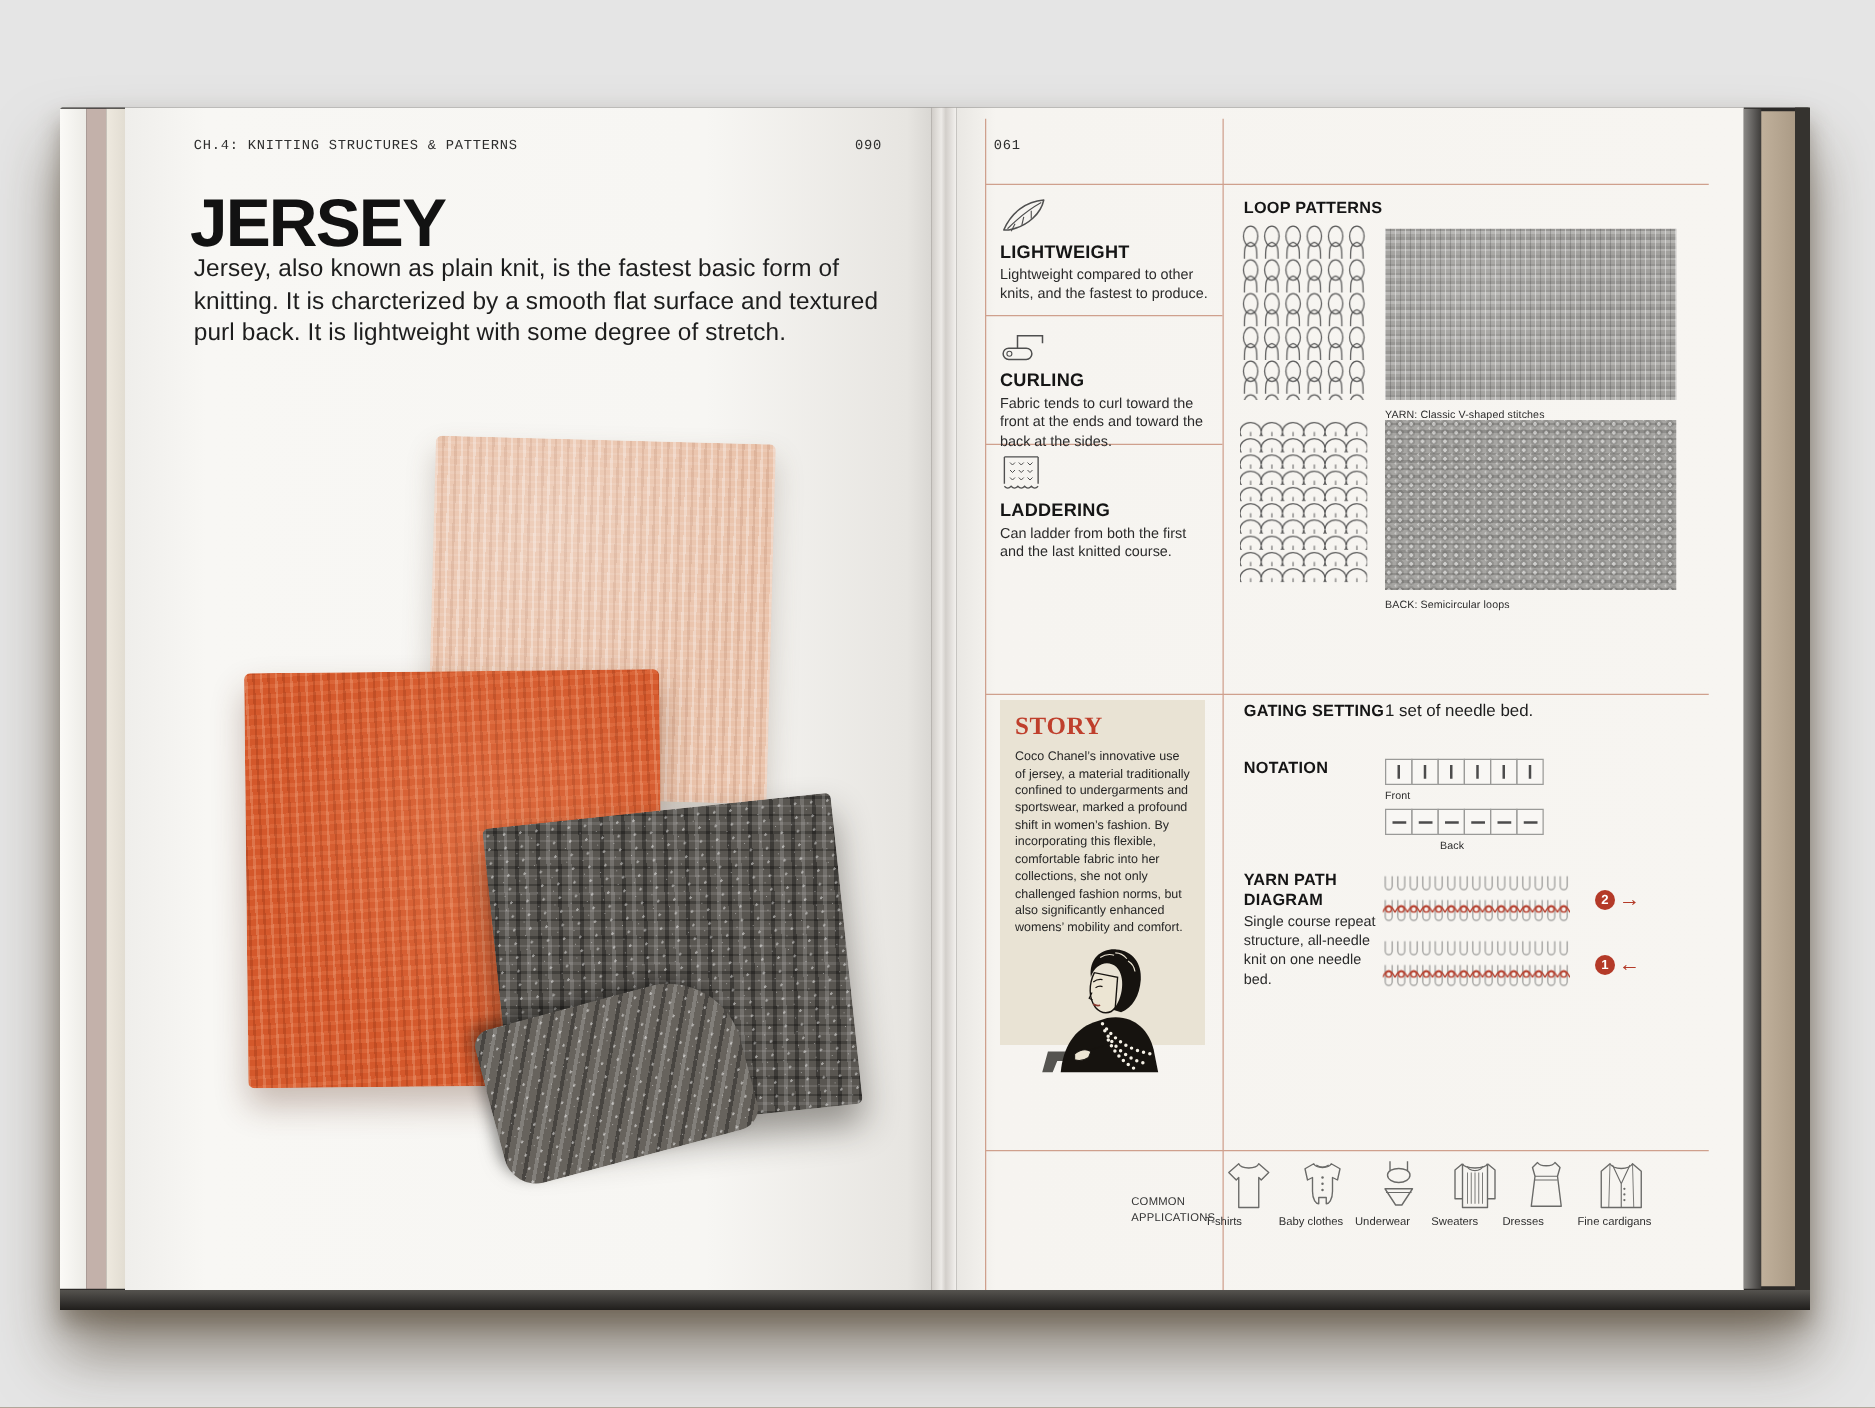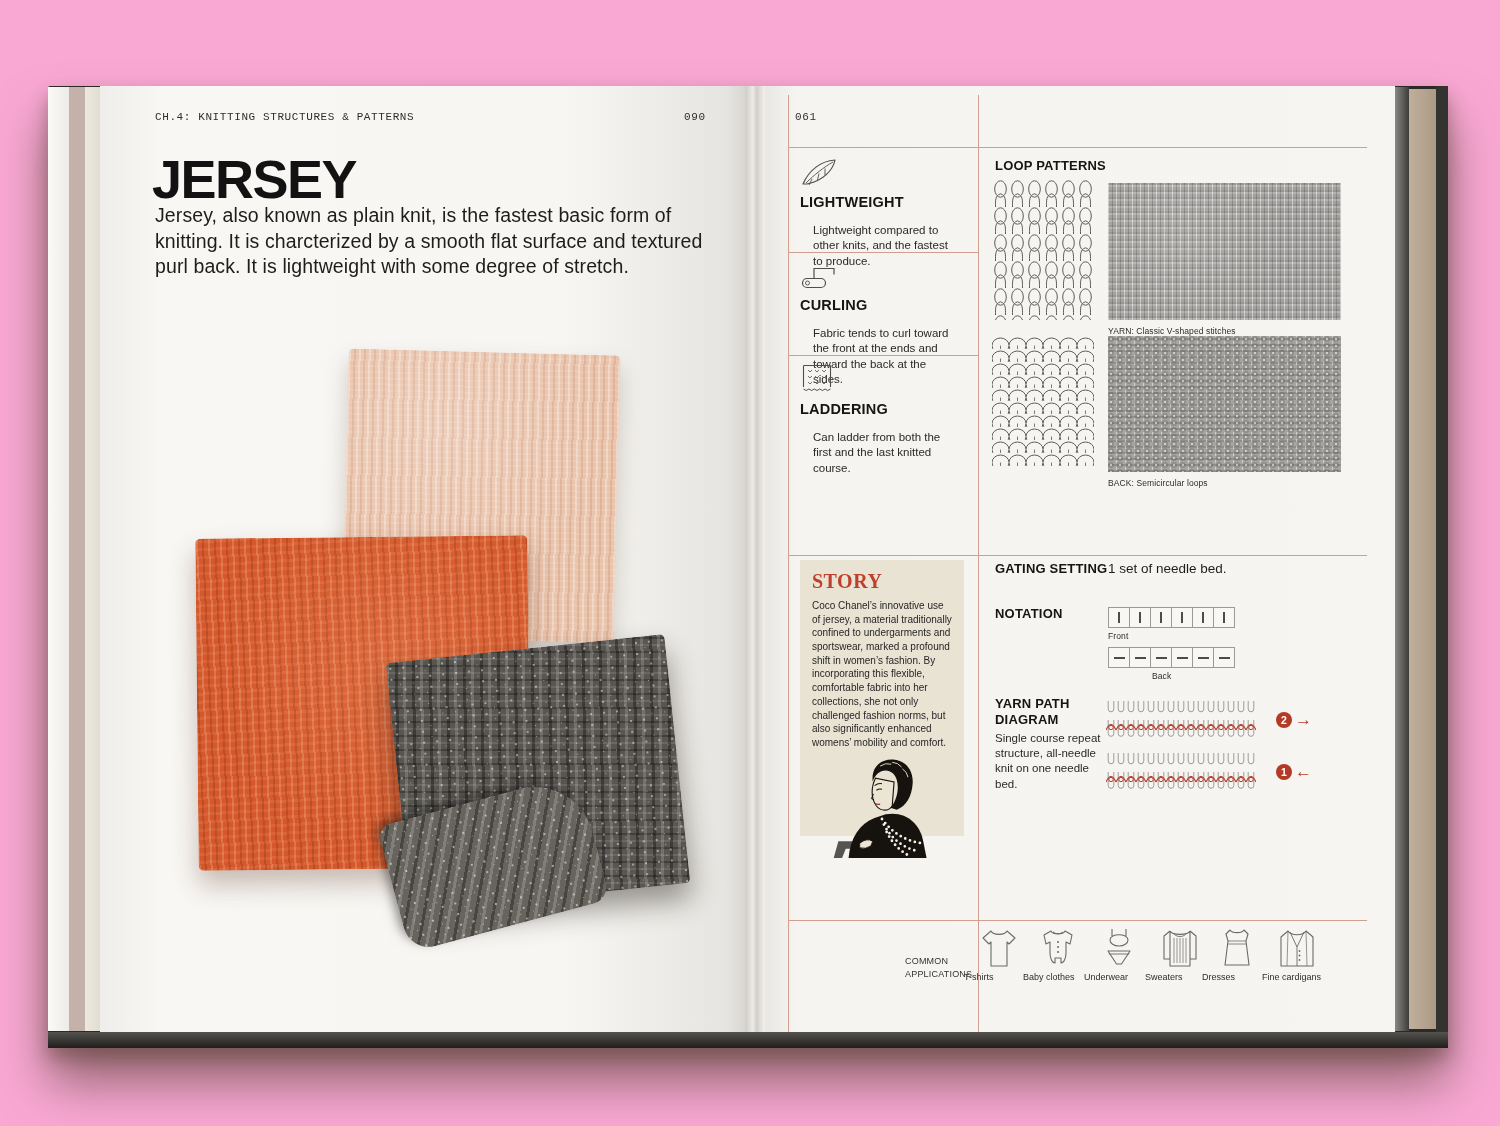--- a/index.html
+++ b/index.html
@@ -1,16 +1,16 @@
 <!DOCTYPE html>
 <html><head>
 <meta charset="utf-8">
 <style>
   html,body{margin:0;padding:0;background:#c3b39c;}
-  .stage{position:relative;width:1500px;height:1126px;background:#f9a8d4;overflow:hidden;
+  .stage{position:relative;width:1500px;height:1126px;background:#e5e5e5;overflow:hidden;
          font-family:"Liberation Sans",sans-serif;color:#1b1b1b;}
   
   .book{position:absolute;left:48px;top:86px;width:1400px;height:962px;background:#2c2a28;
         box-shadow:0 34px 50px rgba(62,48,28,.55),0 10px 18px rgba(62,48,28,.35);border-radius:2px;}
   .cover-left{position:absolute;left:0;top:1px;width:21px;height:944px;background:linear-gradient(90deg,#fbfaf7,#ecebe6);}
   .edge-mauve{position:absolute;left:21px;top:1px;width:16px;height:944px;background:#c3b1aa;}
   .edge-cream{position:absolute;left:37px;top:1px;width:15px;height:944px;background:linear-gradient(90deg,#eee9df,#e2ddd2);}
   .page-left{position:absolute;left:52px;top:0;width:645px;height:946px;
              background:linear-gradient(90deg,#efeeeb 0%,#f8f7f4 10%,#f7f6f3 72%,#e7e5e1 97%,#d9d7d3 100%);}
   .gutter{position:absolute;left:697px;top:0;width:20px;height:946px;
@@ -21,21 +21,21 @@
   .edge-right-taupe{position:absolute;left:1361px;top:3px;width:27px;height:940px;background:linear-gradient(90deg,#c0b09b,#ab9b86);}
   .edge-right-cover{position:absolute;left:1388px;top:0;width:12px;height:946px;background:#35332f;}
   .book-bottom{position:absolute;left:0;top:946px;width:1400px;height:16px;background:linear-gradient(#55534f,#201e1c);}
   
   .mono{font-family:"Liberation Mono","DejaVu Sans Mono",monospace;font-size:11px;letter-spacing:.6px;color:#2e2e2e;}
   .abs{position:absolute;}
   .h-big{font-size:54px;font-weight:700;letter-spacing:-1.5px;color:#121212;}
   .intro{font-size:19.5px;line-height:1.31;color:#1d1d1d;letter-spacing:.1px;}
   .prop{width:168px;}
   .prop h3{margin:7px 0 3px;font-size:14.5px;font-weight:700;letter-spacing:.2px;color:#151515;}
-  .prop p{margin:13px;font-size:11.5px;line-height:1.33;color:#2a2a2a;}
+  .prop p{margin:0;font-size:11.5px;line-height:1.33;color:#2a2a2a;}
   .sec-h{font-size:13px;font-weight:700;letter-spacing:.2px;color:#151515;}
   .val{font-size:13.5px;color:#1d1d1d;}
   .cap{font-size:8.5px;color:#2c2c2c;letter-spacing:.1px;}
   
   .gl{position:absolute;background:#cfa08d;}
   
   .swatch{position:absolute;border-radius:5px;}
   .sw-peach{background-color:#eac3ab;
     background-image:radial-gradient(circle at 35% 25%,rgba(255,255,255,.20),transparent 60%),
       repeating-linear-gradient(90deg,rgba(255,255,255,.30) 0 2px,rgba(0,0,0,0) 2px 5px,rgba(165,105,75,.18) 5px 7px,rgba(0,0,0,0) 7px 10px),

